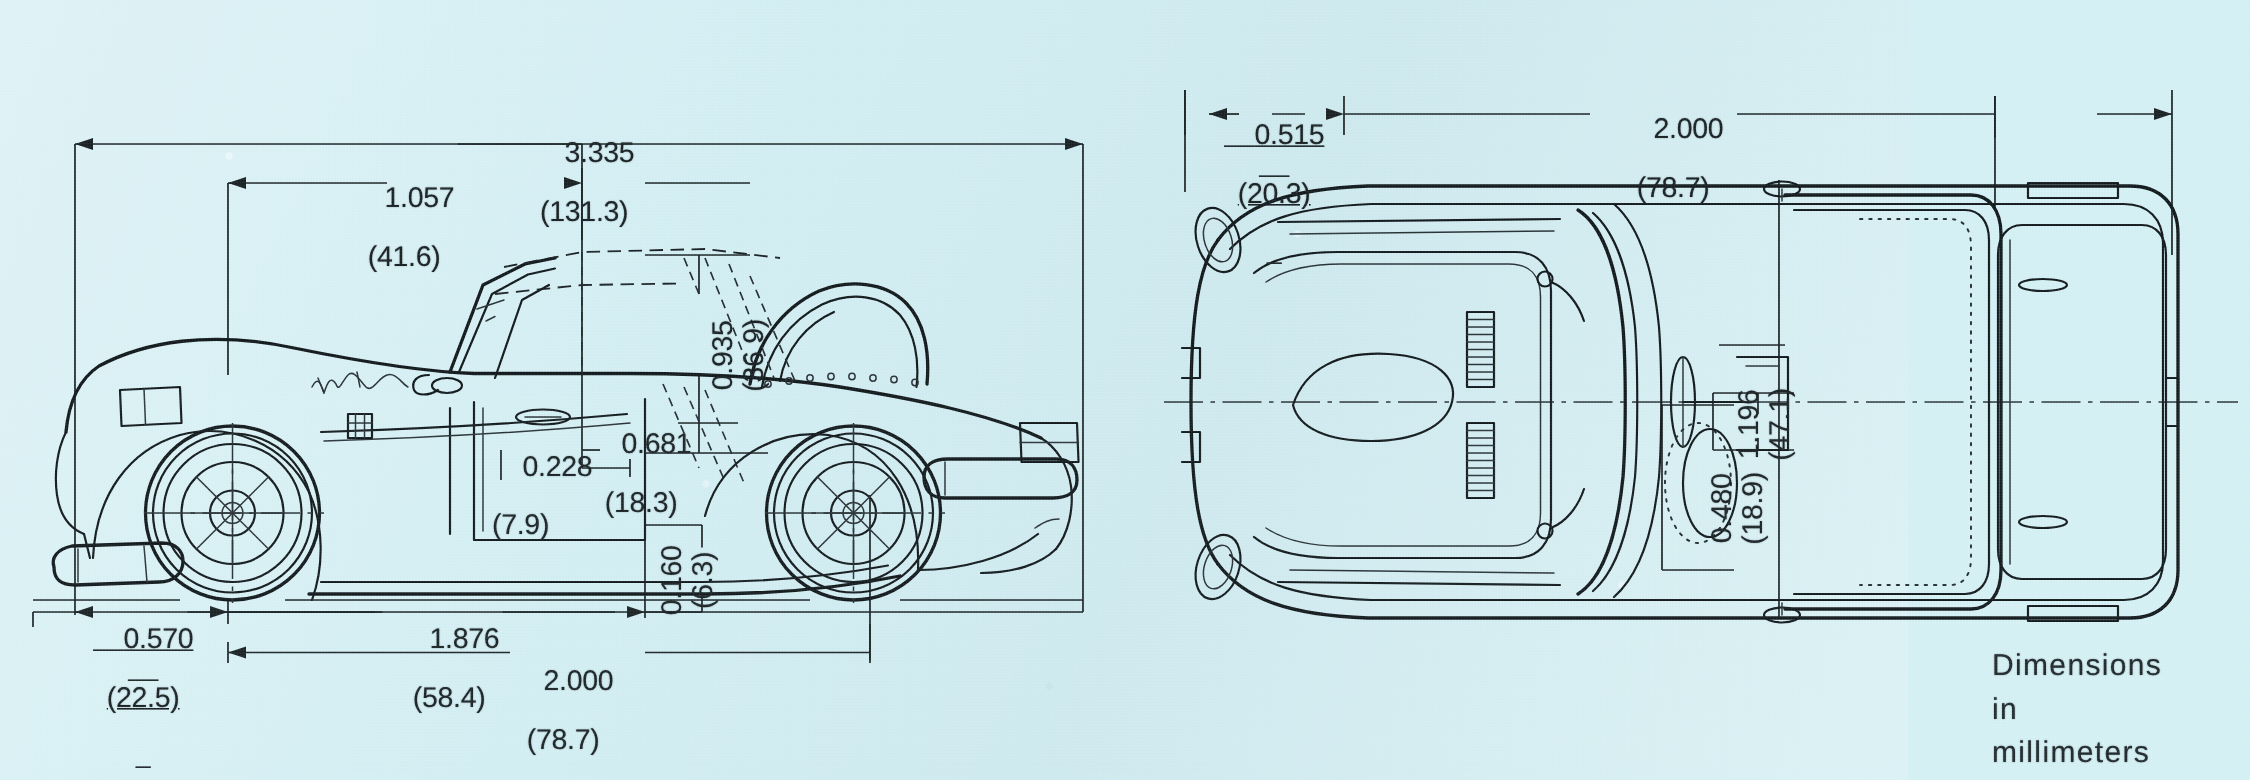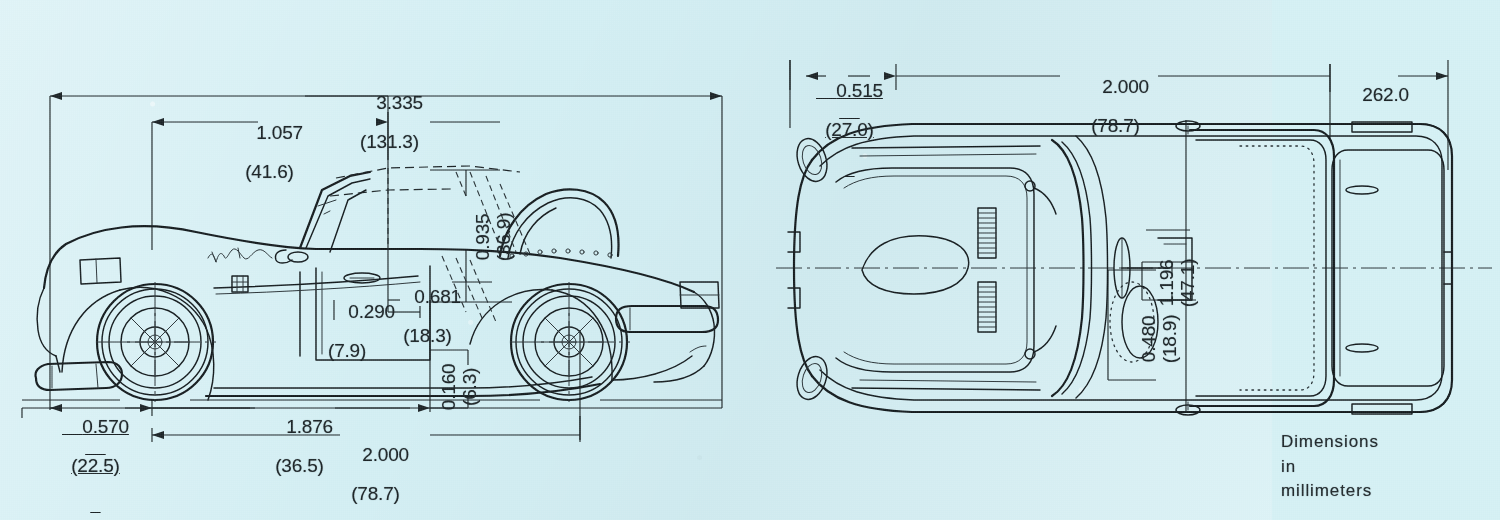--- a/index.html
+++ b/index.html
@@ -45,25 +45,26 @@
   }
   .dimtext.stack { text-align: center; }
   .dimtext .l2 { display: block; }
   .vert {
     transform-origin: 50% 50%;
     transform: rotate(-90deg);
   }
   .caption {
     position: absolute;
     font-family: "Liberation Sans", sans-serif;
-    font-size: 17px;
+    font-size: 20px;
     color: #20292c;
     letter-spacing: 0.9px;
     line-height: 1.45;
     text-shadow: 0 0 1px rgba(20,30,35,0.5);
+    margin-left: 47px;
   }
   .caption .ln2 { display: block; text-align: right; }
   .grain {
     position: absolute;
     left: 0; top: 0;
     width: 1500px; height: 520px;
     pointer-events: none;
     opacity: 0.30;
     background-image:
       repeating-linear-gradient(0deg, rgba(255,255,255,0.12) 0 1px, rgba(0,0,0,0.012) 1px 2px),
@@ -447,59 +448,56 @@
   <div class="dimtext vert" style="left:459px; top:218px; width:90px; text-align:center;">
     <span>(36.9)</span>
   </div>
 
   <div class="dimtext stack" style="left:394px; top:268px; text-align:left;">
     <span>0.681</span>
     <span class="l2" style="text-align:center;">(18.3)</span>
   </div>
 
   <div class="dimtext stack" style="left:328px; top:283px; text-align:left;">
-    <span>0.290</span>
+    <span>0.228</span>
     <span class="l2" style="text-align:left;">(7.9)</span>
   </div>
 
   <div class="dimtext vert" style="left:409px; top:368px; width:80px; text-align:center;">
     <span>0.160</span>
   </div>
   <div class="dimtext vert" style="left:430px; top:368px; width:80px; text-align:center;">
     <span>(6.3)</span>
   </div>
 
   <div class="dimtext stack" style="left:62px; top:398px;text-decoration:underline;">
     <span>0.570</span>
     <span class="l2">(22.5)</span>
   </div>
 
   <div class="dimtext stack" style="left:266px; top:398px;">
     <span>1.876</span>
-    <span class="l2">(36.5)</span>
+    <span class="l2">(58.4)</span>
   </div>
 
   <div class="dimtext stack" style="left:342px; top:426px;">
     <span>2.000</span>
     <span class="l2">(78.7)</span>
   </div>
 
   <div class="dimtext stack" style="left:816px; top:62px;text-decoration:underline;">
     <span>0.515</span>
-    <span class="l2">(27.0)</span>
+    <span class="l2">(20.3)</span>
   </div>
 
   <div class="dimtext stack" style="left:1082px; top:58px;">
     <span>2.000</span>
     <span class="l2">(78.7)</span>
   </div>
 
-  <div class="dimtext" style="left:1342px; top:66px;">
-    <span>262.0</span>
-  </div>
 
   <div class="dimtext vert" style="left:1127px; top:264px; width:80px; text-align:center;">
     <span>1.196</span>
   </div>
   <div class="dimtext vert" style="left:1148px; top:264px; width:80px; text-align:center;">
     <span>(47.1)</span>
   </div>
 
   <div class="dimtext vert" style="left:1109px; top:320px; width:80px; text-align:center;">
     <span>0.480</span>

